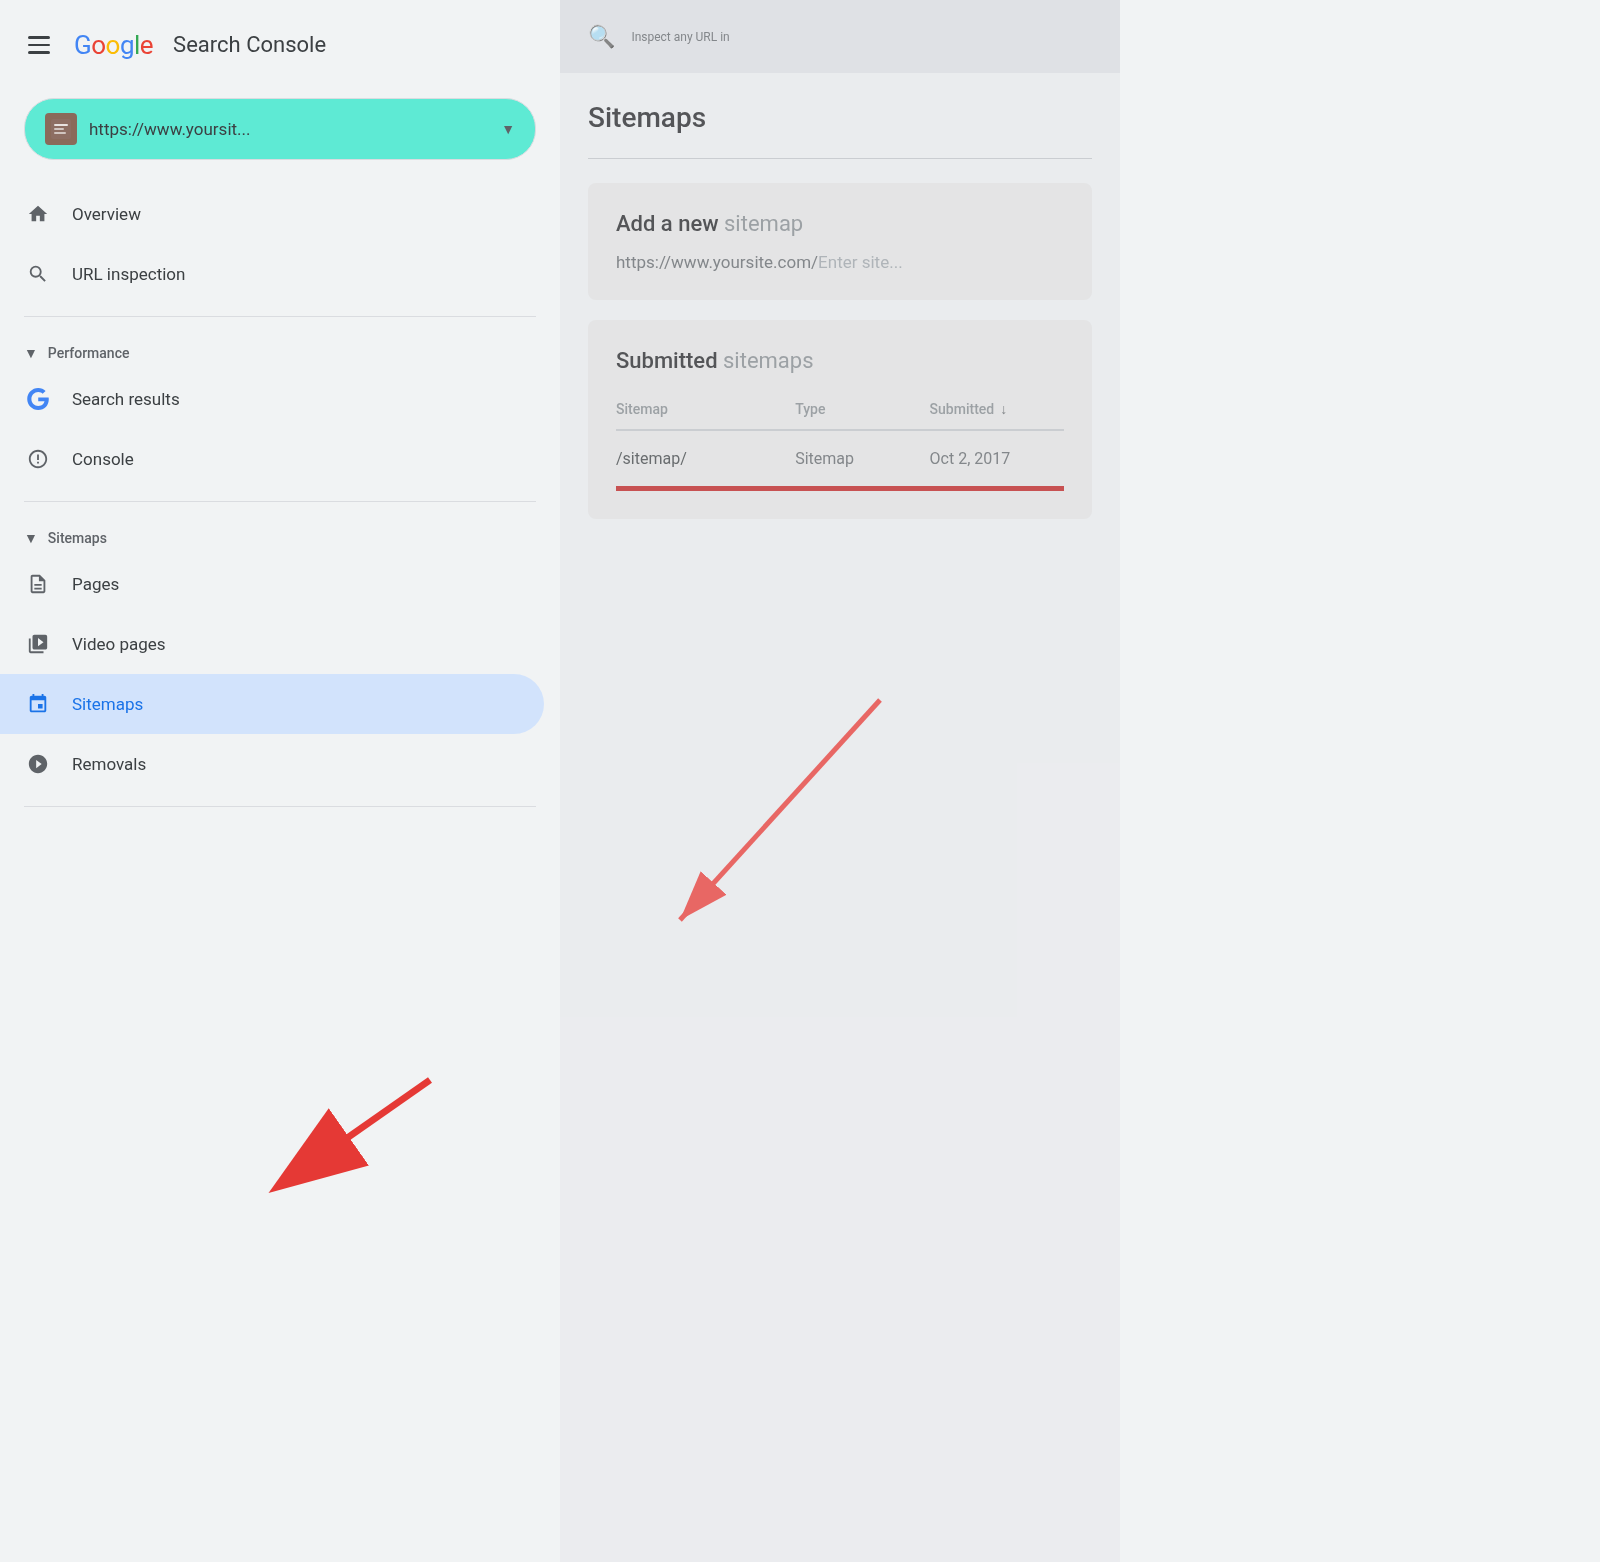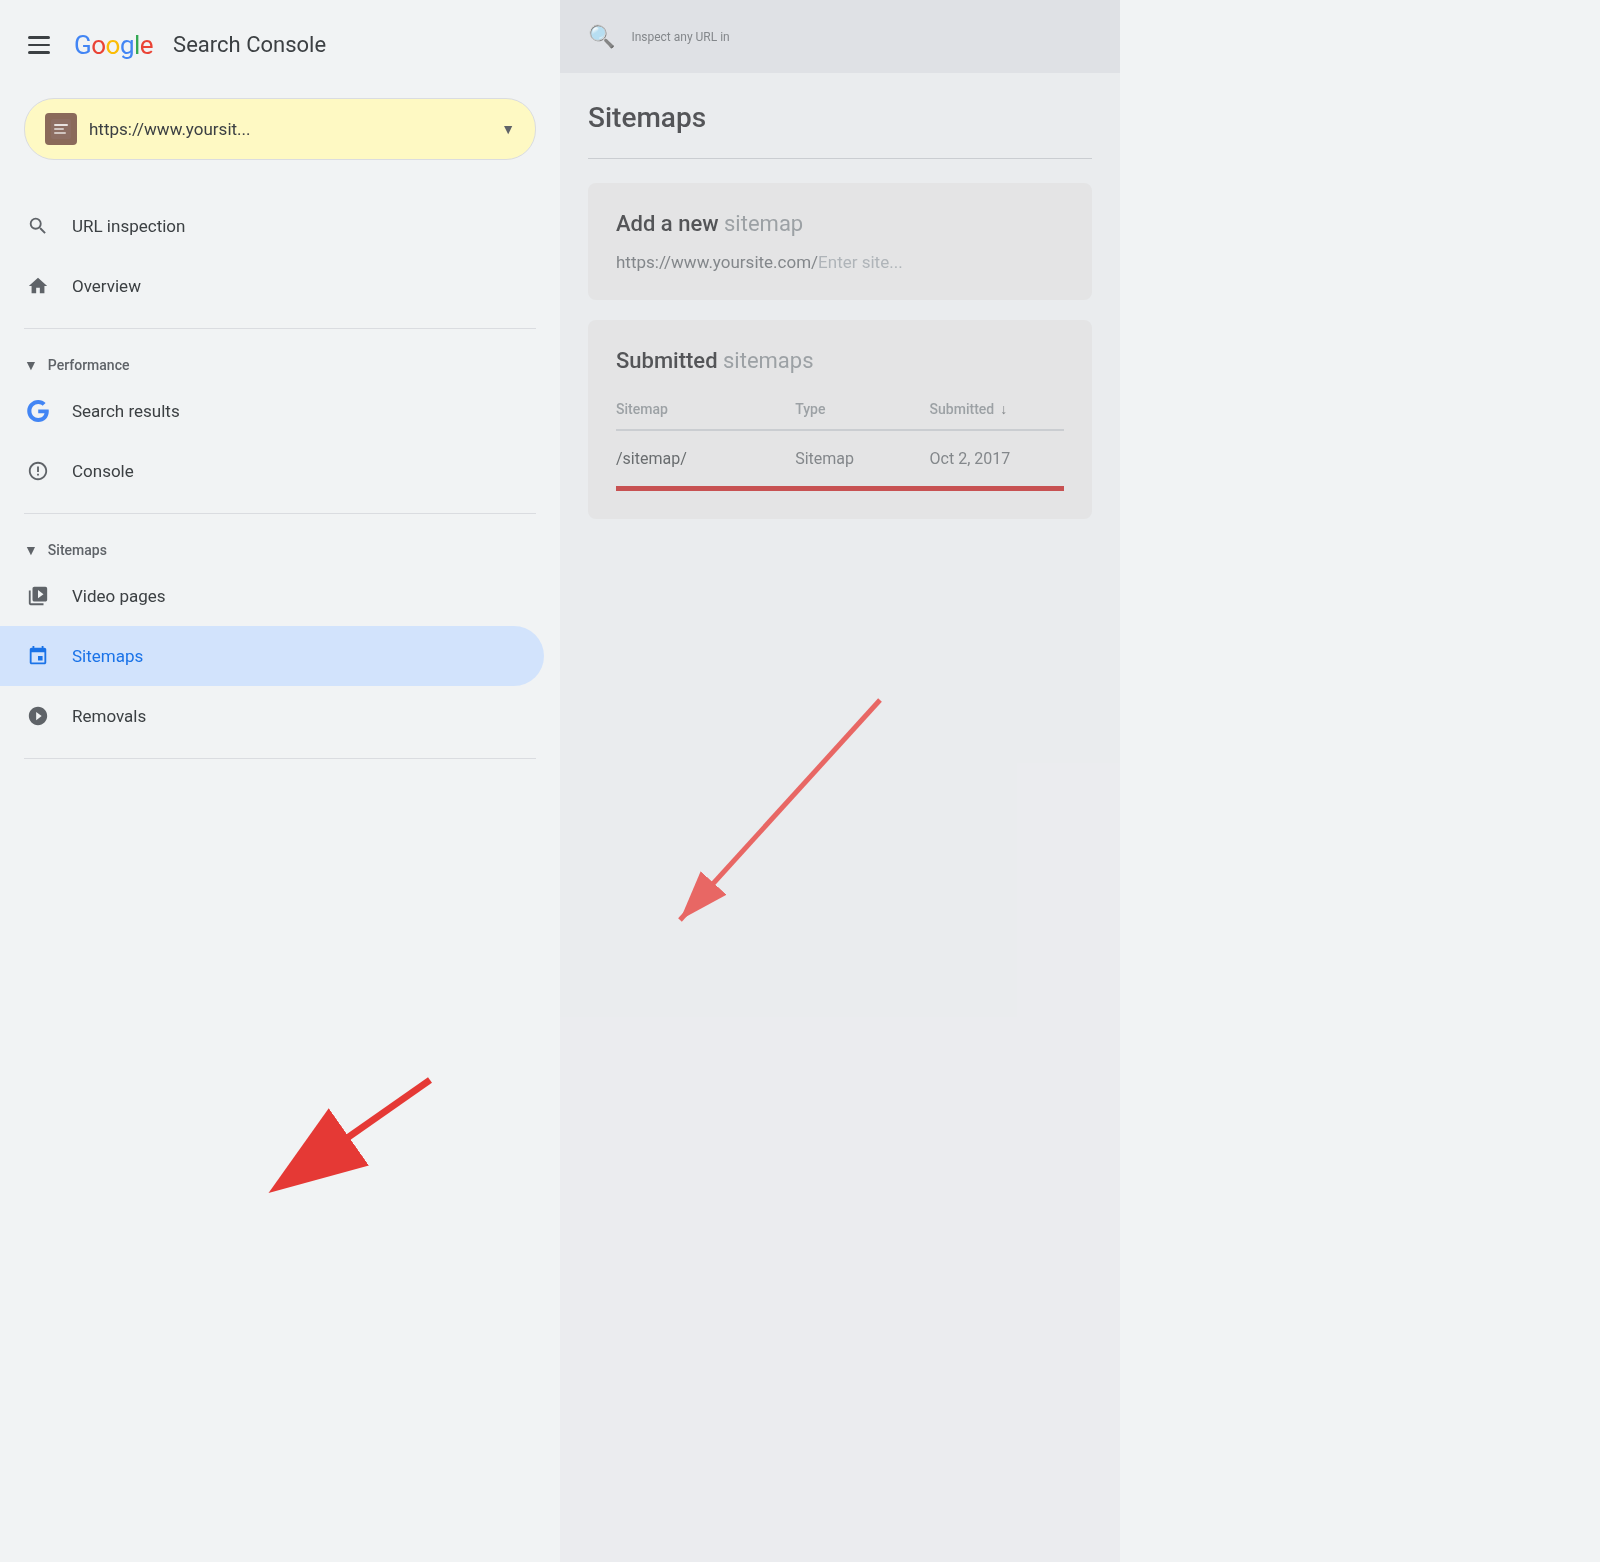--- a/index.html
+++ b/index.html
@@ -57,22 +57,22 @@
     .g-green { color: #34A853; }
 
     .search-console-text {
       font-size: 22px;
       color: #3c4043;
       font-weight: 400;
       margin-left: 4px;
     }
 
     .site-selector {
-      margin: 8px 24px 36px 24px;
-      background: #fef9c3;
+      margin: 8px 24px 24px 24px;
+      background: #5eead4;
       border-radius: 30px;
       padding: 14px 20px;
       display: flex;
       align-items: center;
       gap: 12px;
       cursor: pointer;
       border: 1px solid #dadce0;
       width: calc(100% - 48px);
     }
 
@@ -314,33 +314,33 @@
         <rect x="3" y="13" width="12" height="2" rx="1" fill="white" opacity="0.6"></rect>
       </svg>
     </div>
     <span class="site-url">https://www.yoursit...</span>
     <span class="dropdown-arrow">▼</span>
   </div>
 
   <div class="nav-item">
     <div class="nav-icon">
       <svg width="22" height="22" viewBox="0 0 24 24" fill="#5f6368">
+        <path d="M10 20v-6h4v6h5v-8h3L12 3 2 12h3v8z"></path>
+      </svg>
+    </div>
+    <span>Overview</span>
+  </div>
+
+  <div class="nav-item">
+    <div class="nav-icon">
+      <svg width="22" height="22" viewBox="0 0 24 24" fill="#5f6368">
         <path d="M15.5 14h-.79l-.28-.27A6.471 6.471 0 0 0 16 9.5 6.5 6.5 0 1 0 9.5 16c1.61 0 3.09-.59 4.23-1.57l.27.28v.79l5 4.99L20.49 19l-4.99-5zm-6 0C7.01 14 5 11.99 5 9.5S7.01 5 9.5 5 14 7.01 14 9.5 11.99 14 9.5 14z"></path>
       </svg>
     </div>
     <span>URL inspection</span>
-  </div>
-
-  <div class="nav-item">
-    <div class="nav-icon">
-      <svg width="22" height="22" viewBox="0 0 24 24" fill="#5f6368">
-        <path d="M10 20v-6h4v6h5v-8h3L12 3 2 12h3v8z"></path>
-      </svg>
-    </div>
-    <span>Overview</span>
   </div>
 
   <div class="nav-divider"></div>
 
   <div class="nav-section-label">
     <span>▼</span>
     <span>Performance</span>
   </div>
 
   <div class="nav-item">
@@ -361,20 +361,28 @@
     <span>Console</span>
   </div>
 
   <div class="nav-divider"></div>
 
   <div class="nav-section-label">
     <span>▼</span>
     <span>Sitemaps</span>
   </div>
 
+  <div class="nav-item">
+    <div class="nav-icon">
+      <svg width="22" height="22" viewBox="0 0 24 24" fill="#5f6368">
+        <path d="M8 16h8v2H8zm0-4h8v2H8zm6-10H6c-1.1 0-2 .9-2 2v16c0 1.1.89 2 1.99 2H18c1.1 0 2-.9 2-2V8l-6-6zm4 18H6V4h7v5h5v11z"></path>
+      </svg>
+    </div>
+    <span>Pages</span>
+  </div>
 
   <div class="nav-item">
     <div class="nav-icon">
       <svg width="22" height="22" viewBox="0 0 24 24" fill="#5f6368">
         <path d="M4 6H2v14c0 1.1.9 2 2 2h14v-2H4V6zm16-4H8c-1.1 0-2 .9-2 2v12c0 1.1.9 2 2 2h12c1.1 0 2-.9 2-2V4c0-1.1-.9-2-2-2zm-8 12.5v-9l6 4.5-6 4.5z"></path>
       </svg>
     </div>
     <span>Video pages</span>
   </div>
 

